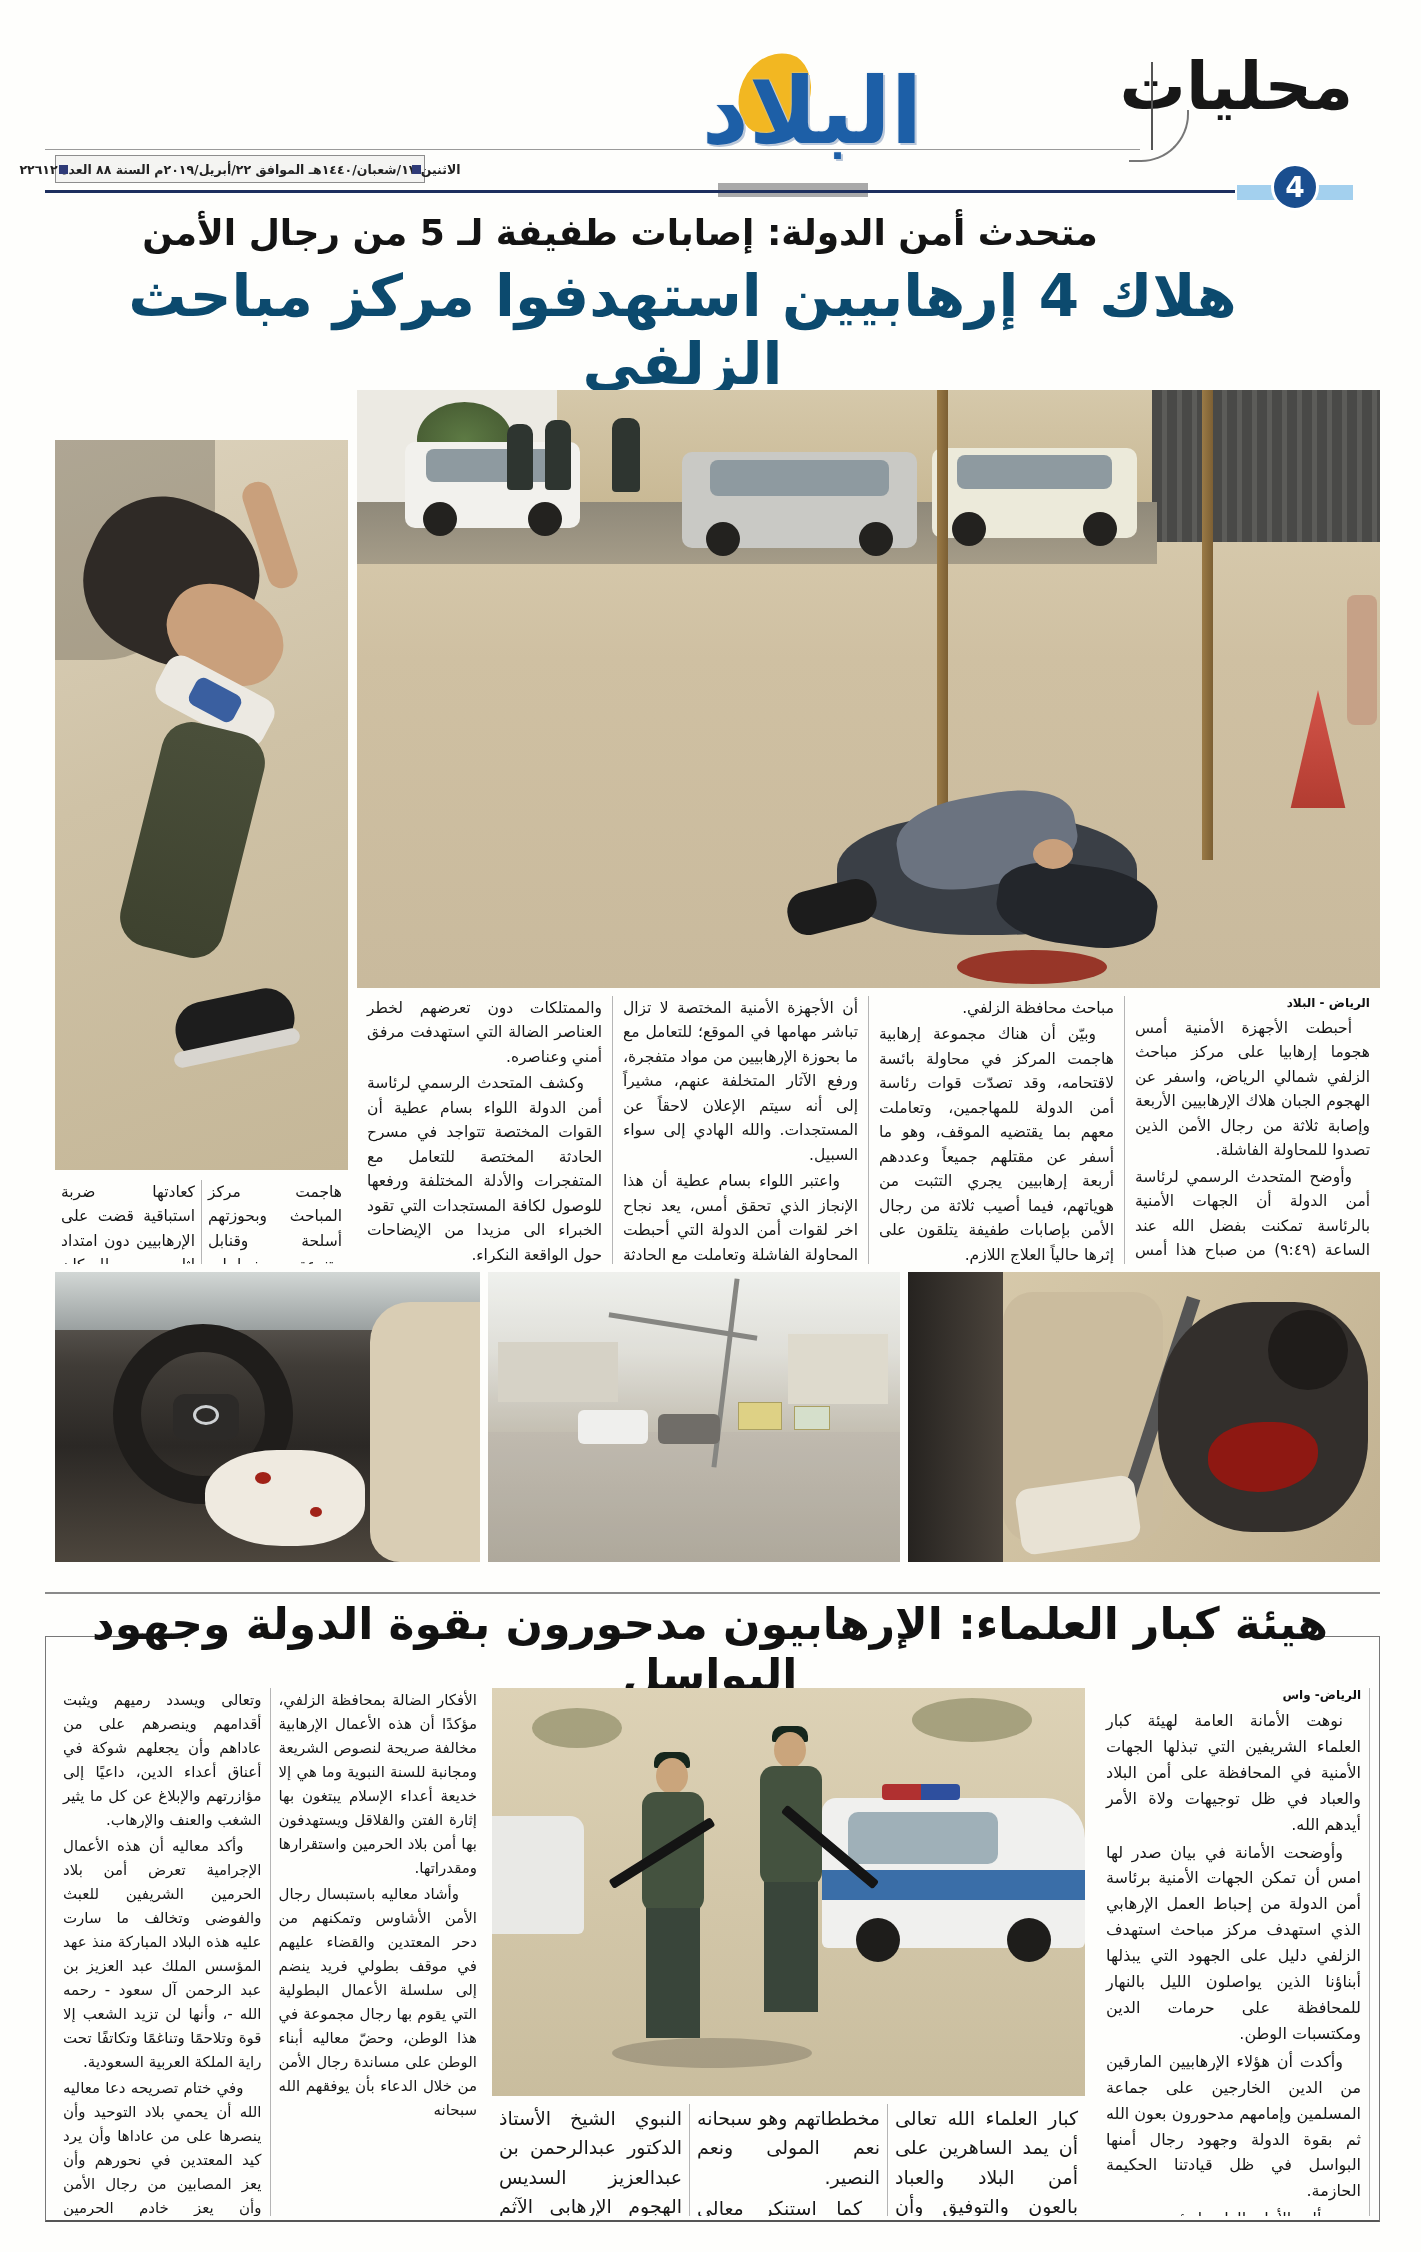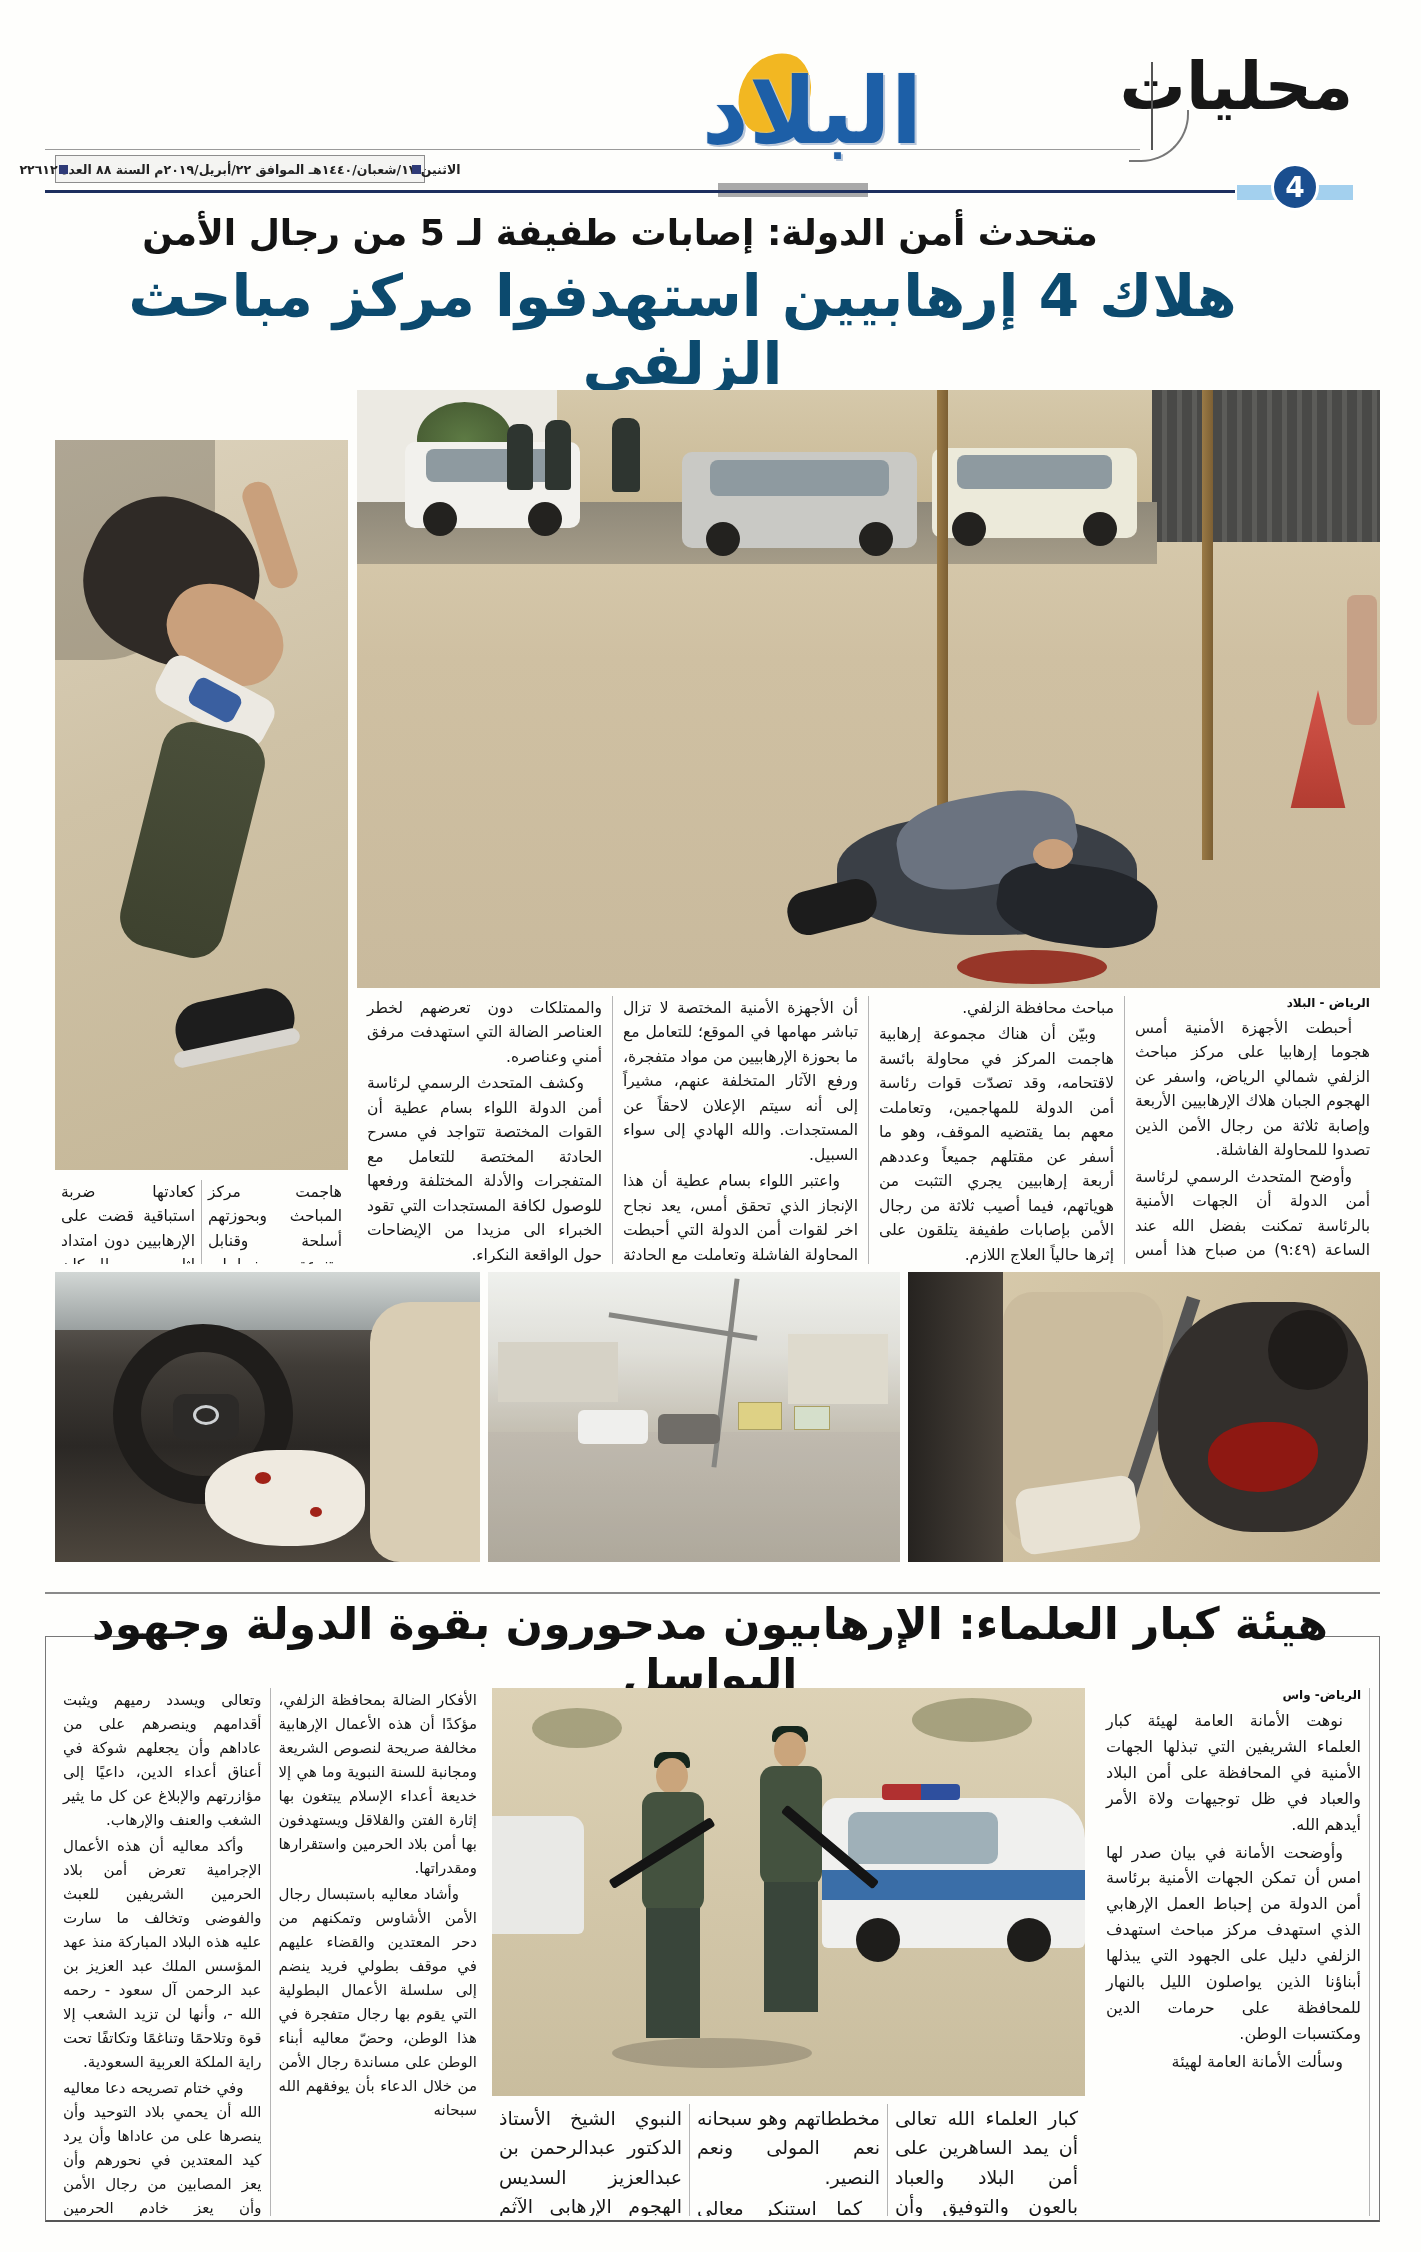--- a/index.html
+++ b/index.html
@@ -273,20 +273,21 @@
   <div class="abs rule-pre-a2"></div>
   <div class="abs a2-box"></div>
   <div class="abs a2-corner" style="left:45px;"></div>
   <div class="abs a2-corner" style="left:1270px;"></div>
   <div class="abs a2-headline">هيئة كبار العلماء: الإرهابيون مدحورون بقوة الدولة وجهود البواسل</div>
 
   <div class="abs a2-right-col">
     <p class="byline">الرياض- واس</p>
     <p class="body-p indent">نوهت الأمانة العامة لهيئة كبار العلماء الشريفين التي تبذلها الجهات الأمنية في المحافظة على أمن البلاد والعباد في ظل توجيهات ولاة الأمر أيدهم الله.</p>
     <p class="body-p indent">وأوضحت الأمانة في بيان صدر لها امس أن تمكن الجهات الأمنية برئاسة أمن الدولة من إحباط العمل الإرهابي الذي استهدف مركز مباحث استهدف الزلفي دليل على الجهود التي يبذلها أبناؤنا الذين يواصلون الليل بالنهار للمحافظة على حرمات الدين ومكتسبات الوطن.</p>
+    <p class="body-p indent">وأكدت أن هؤلاء الإرهابيين المارقين من الدين الخارجين على جماعة المسلمين وإمامهم مدحورون بعون الله ثم بقوة الدولة وجهود رجال أمنها البواسل في ظل قيادتنا الحكيمة الحازمة.</p>
     <p class="body-p indent">وسألت الأمانة العامة لهيئة</p>
   </div>
 
   <div class="abs photo p-police">
     <div class="abs pp-scrub" style="left:40px;top:20px;width:90px;height:40px;"></div>
     <div class="abs pp-scrub" style="left:420px;top:10px;width:120px;height:44px;"></div>
     <div class="abs pp-car2"></div>
     <div class="abs pp-car">
       <div class="bar"></div>
       <div class="win"></div>
@@ -320,21 +321,21 @@
       <p class="body-p indent">كما استنكر معالي الرئيس العام لشؤون المسجد الحرام والمسجد</p>
     </div>
     <div class="a2-bcol">
       <p class="body-p">النبوي الشيخ الأستاذ الدكتور عبدالرحمن بن عبدالعزيز السديس الهجوم الإرهابي الآثم الذي قامت به طغمة من المعتدين استحوذت عليهم</p>
     </div>
   </div>
 
   <div class="abs a2-left-cols">
     <div class="a2-lcol">
       <p class="body-p">الأفكار الضالة بمحافظة الزلفي، مؤكدًا أن هذه الأعمال الإرهابية مخالفة صريحة لنصوص الشريعة ومجانبة للسنة النبوية وما هي إلا خديعة أعداء الإسلام يبتغون بها إثارة الفتن والقلاقل ويستهدفون بها أمن بلاد الحرمين واستقرارها ومقدراتها.</p>
-      <p class="body-p indent">وأشاد معاليه باستبسال رجال الأمن الأشاوس وتمكنهم من دحر المعتدين والقضاء عليهم في موقف بطولي فريد ينضم إلى سلسلة الأعمال البطولية التي يقوم بها رجال متفجرة في هذا الوطن، وحضّ معاليه أبناء الوطن على مساندة رجال الأمن من خلال الدعاء بأن يوفقهم الله سبحانه</p>
+      <p class="body-p indent">وأشاد معاليه باستبسال رجال الأمن الأشاوس وتمكنهم من دحر المعتدين والقضاء عليهم في موقف بطولي فريد ينضم إلى سلسلة الأعمال البطولية التي يقوم بها رجال مجموعة في هذا الوطن، وحضّ معاليه أبناء الوطن على مساندة رجال الأمن من خلال الدعاء بأن يوفقهم الله سبحانه</p>
     </div>
     <div class="a2-lcol">
       <p class="body-p">وتعالى ويسدد رميهم ويثبت أقدامهم وينصرهم على من عاداهم وأن يجعلهم شوكة في أعناق أعداء الدين، داعيًا إلى مؤازرتهم والإبلاغ عن كل ما يثير الشغب والعنف والإرهاب.</p>
       <p class="body-p indent">وأكد معاليه أن هذه الأعمال الإجرامية تعرض أمن بلاد الحرمين الشريفين للعبث والفوضى وتخالف ما سارت عليه هذه البلاد المباركة منذ عهد المؤسس الملك عبد العزيز بن عبد الرحمن آل سعود - رحمه الله -، وأنها لن تزيد الشعب إلا قوة وتلاحمًا وتناغمًا وتكاتفًا تحت راية الملكة العربية السعودية.</p>
       <p class="body-p indent">وفي ختام تصريحه دعا معاليه الله أن يحمي بلاد التوحيد وأن ينصرها على من عاداها وأن يرد كيد المعتدين في نحورهم وأن يعز المصابين من رجال الأمن وأن يعز خادم الحرمين الشريفين وولي عهده إنه ولي ذلك والقادر عليه.</p>
     </div>
   </div>
 
 </div>
 

